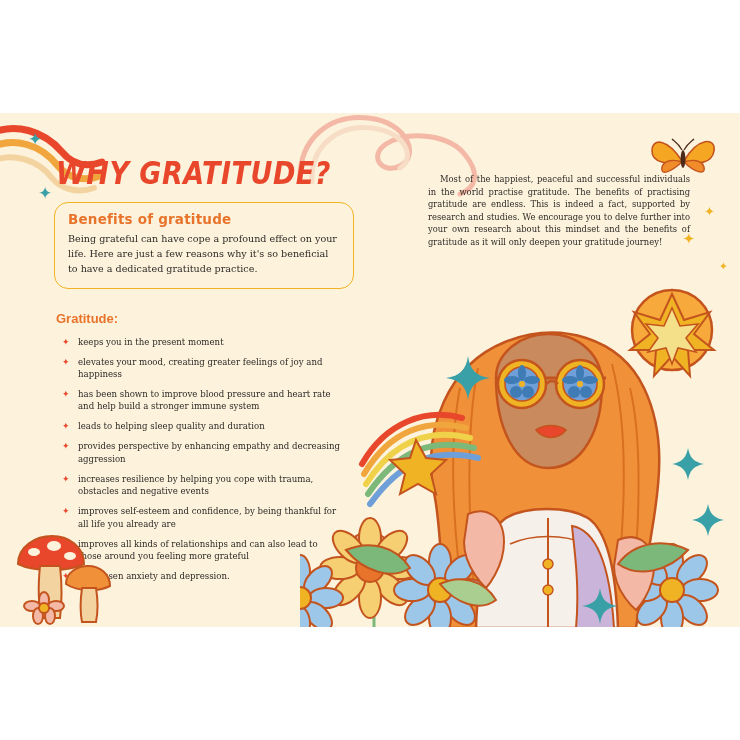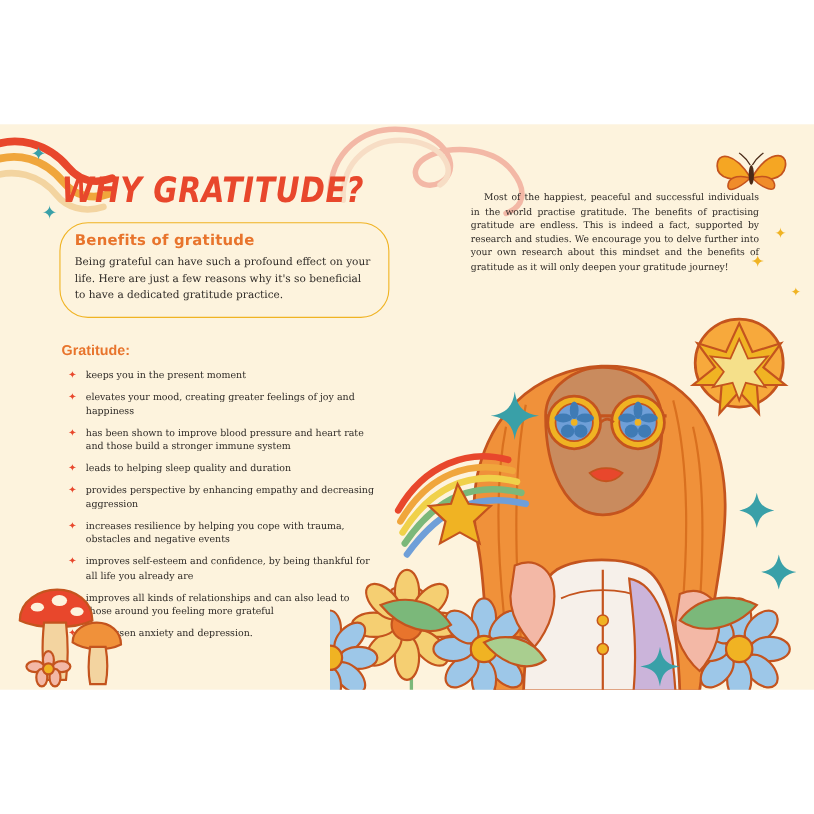--- a/index.html
+++ b/index.html
@@ -56,21 +56,21 @@
     font-style: italic;
     font-size: 27px;
     letter-spacing: 0.5px;
     color: #e8472c;
     margin: 0 0 16px 2px;
     transform: scaleY(1.18);
     transform-origin: left top;
   }
   .callout {
     border: 1.6px solid #f0b323;
-    border-radius: 26px;
+    border-radius: 14px;
     padding: 8px 13px 11px 13px;
     width: 272px;
   }
   .callout h2 {
     font-family: "DejaVu Sans", sans-serif;
     font-weight: bold;
     font-size: 13.5px;
     color: #e8742c;
     margin: 0 0 5px 0;
     letter-spacing: 0.2px;
@@ -179,29 +179,29 @@
       <path d="M36,19 C40,12 44,10 46,8" stroke="#4a2a18" stroke-width="1.2" fill="none"></path>
     </g>
   </svg>
 
   <div class="left-col">
 
     <h1 class="title">WHY GRATITUDE?</h1>
 
     <div class="callout">
       <h2>Benefits of gratitude</h2>
-      <p>Being grateful can have such a profound effect on your life. Here are just a few reasons why it's so beneficial to have a dedicated gratitude practice.</p>
+      <p>Being grateful can have cope a profound effect on your life. Here are just a few reasons why it's so beneficial to have a dedicated gratitude practice.</p>
     </div>
 
     <div class="subhead">Gratitude:</div>
 
     <ul class="benefits">
       <li><span class="bullet">✦</span><span>keeps you in the present moment</span></li>
       <li><span class="bullet">✦</span><span>elevates your mood, creating greater feelings of joy and happiness</span></li>
-      <li><span class="bullet">✦</span><span>has been shown to improve blood pressure and heart rate and those build a stronger immune system</span></li>
+      <li><span class="bullet">✦</span><span>has been shown to improve blood pressure and heart rate and help build a stronger immune system</span></li>
       <li><span class="bullet">✦</span><span>leads to helping sleep quality and duration</span></li>
       <li><span class="bullet">✦</span><span>provides perspective by enhancing empathy and decreasing aggression</span></li>
       <li><span class="bullet">✦</span><span>increases resilience by helping you cope with trauma, obstacles and negative events</span></li>
       <li><span class="bullet">✦</span><span>improves self-esteem and confidence, by being thankful for all life you already are</span></li>
       <li><span class="bullet">✦</span><span>improves all kinds of relationships and can also lead to those around you feeling more grateful</span></li>
       <li><span class="bullet">✦</span><span>can lessen anxiety and depression.</span></li>
     </ul>
   </div>
 
   <div class="right-col">

